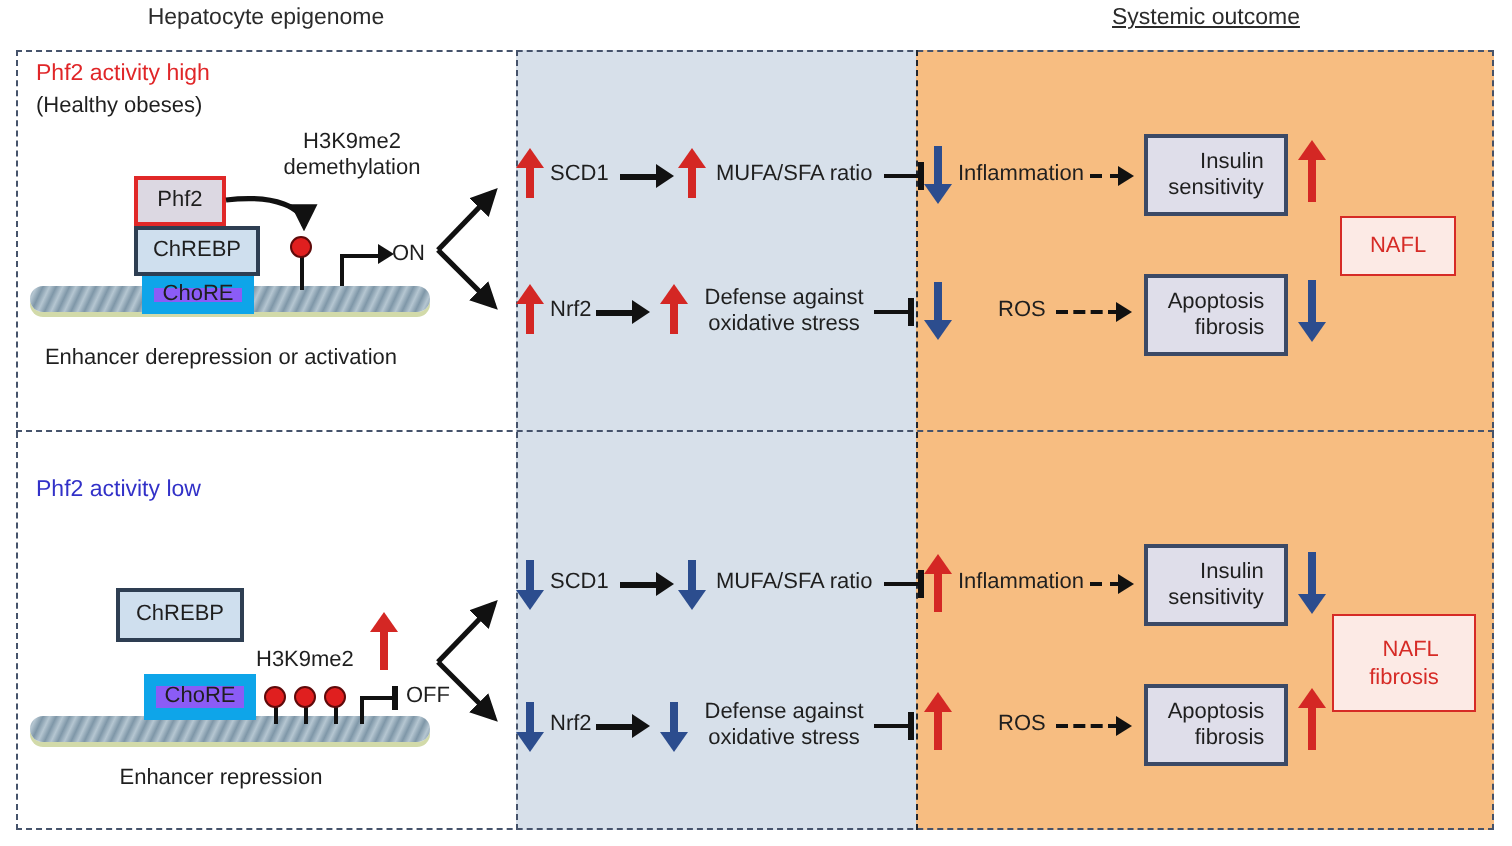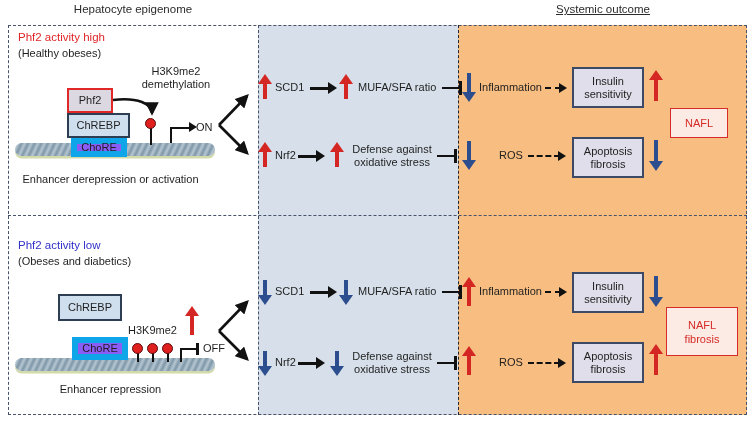--- a/index.html
+++ b/index.html
@@ -14,21 +14,21 @@
   .vdiv1{position:absolute;left:258px;top:25px;height:390px;width:0;border-left:1.6px dashed #46536b;}
   .vdiv2{position:absolute;left:458px;top:25px;height:390px;width:0;border-left:1.6px dashed #20262f;}
   .hdiv{position:absolute;left:8px;top:215px;width:739px;height:0;border-top:1.6px dashed #46536b;}
   
   .t{position:absolute;white-space:nowrap;}
   .tc{position:absolute;text-align:center;}
   .red-t{color:#e02628;}
   .blue-t{color:#3231c8;}
   
   .box{position:absolute;box-sizing:border-box;display:flex;align-items:center;justify-content:center;
-    text-align:center;line-height:12.5px;}
+    text-align:right;line-height:12.5px;}
   .phf2{border:2px solid #e02828;background:#dcd8e2;}
   .chrebp{border:2px solid #2e3e52;background:#cfdfee;}
   .chore{border:6px solid #0ea5e9;background:#8b5cf6;}
   .outbox{border:2px solid #3c4a66;background:#dfdeea;}
   .disease{border:1.6px solid #d62b26;background:#fceae5;color:#d62b26;}
   
   .va{position:absolute;width:14px;height:26px;}
   .va.h30{height:30px;} .va.h32{height:32px;}
   .va.red{color:#d42724;} .va.blue{color:#2c4d8e;}
   .va::before{content:"";position:absolute;left:5px;width:4px;background:currentColor;}
@@ -138,21 +138,20 @@
 
   <div class="va down blue h30" style="left:462px;top:140px;"></div>
   <div class="t" style="left:499px;top:149px;">ROS</div>
   <div class="da" style="left:528px;top:150px;width:38px;"></div>
   <div class="box outbox" style="left:572px;top:137px;width:72px;height:41px;">
     <span><span>Apoptosis</span><br><span>fibrosis</span></span>
   </div>
   <div class="va down blue h32" style="left:649px;top:139px;"></div>
 
   <div class="t blue-t" style="left:18px;top:239px;font-size:11.5px;">Phf2 activity low</div>
-  <div class="t" style="left:18px;top:255px;">(Obeses and diabetics)</div>
 
   <div class="box chrebp" style="left:58px;top:294px;width:64px;height:27px;">
       <span>ChREBP</span>
     </div>
   <div class="t" style="left:128px;top:324px;">H3K9me2</div>
   <div class="va up red h30" style="left:185px;top:306px;"></div>
 
   <div class="dna" style="left:15px;top:358px;width:200px;"></div>
   <div class="stick" style="left:137px;top:352px;height:10px;"></div>
   <div class="stick" style="left:152px;top:352px;height:10px;"></div>

